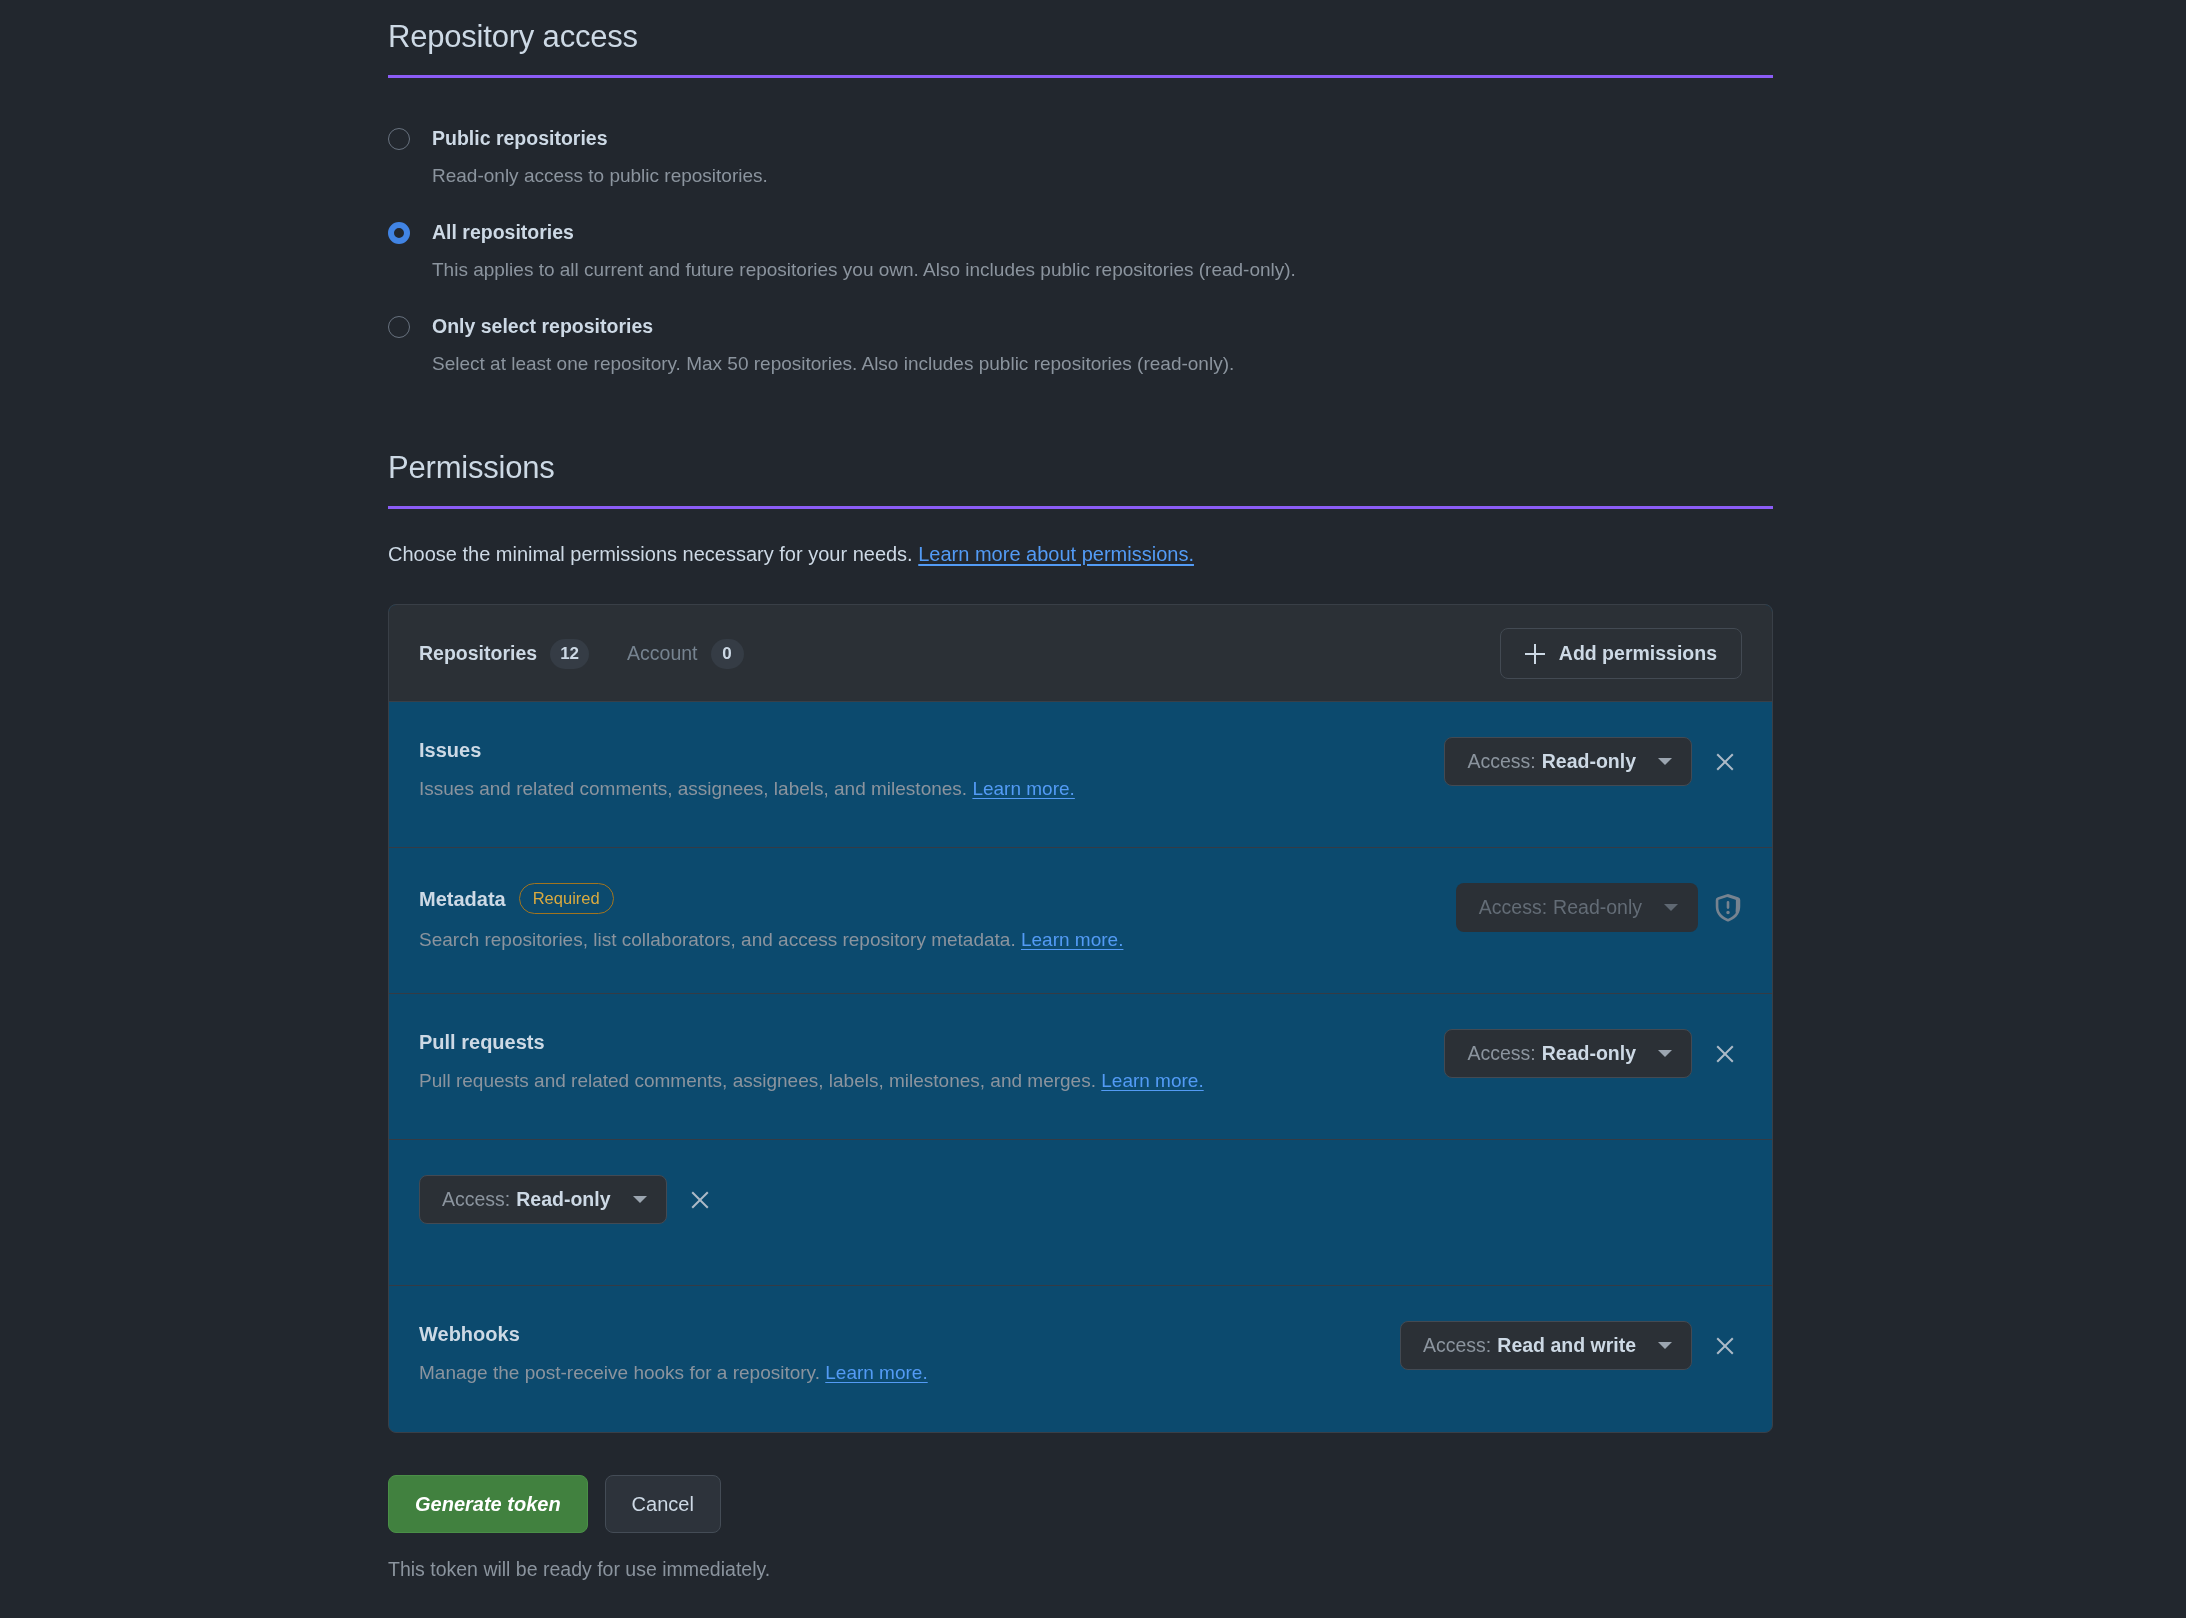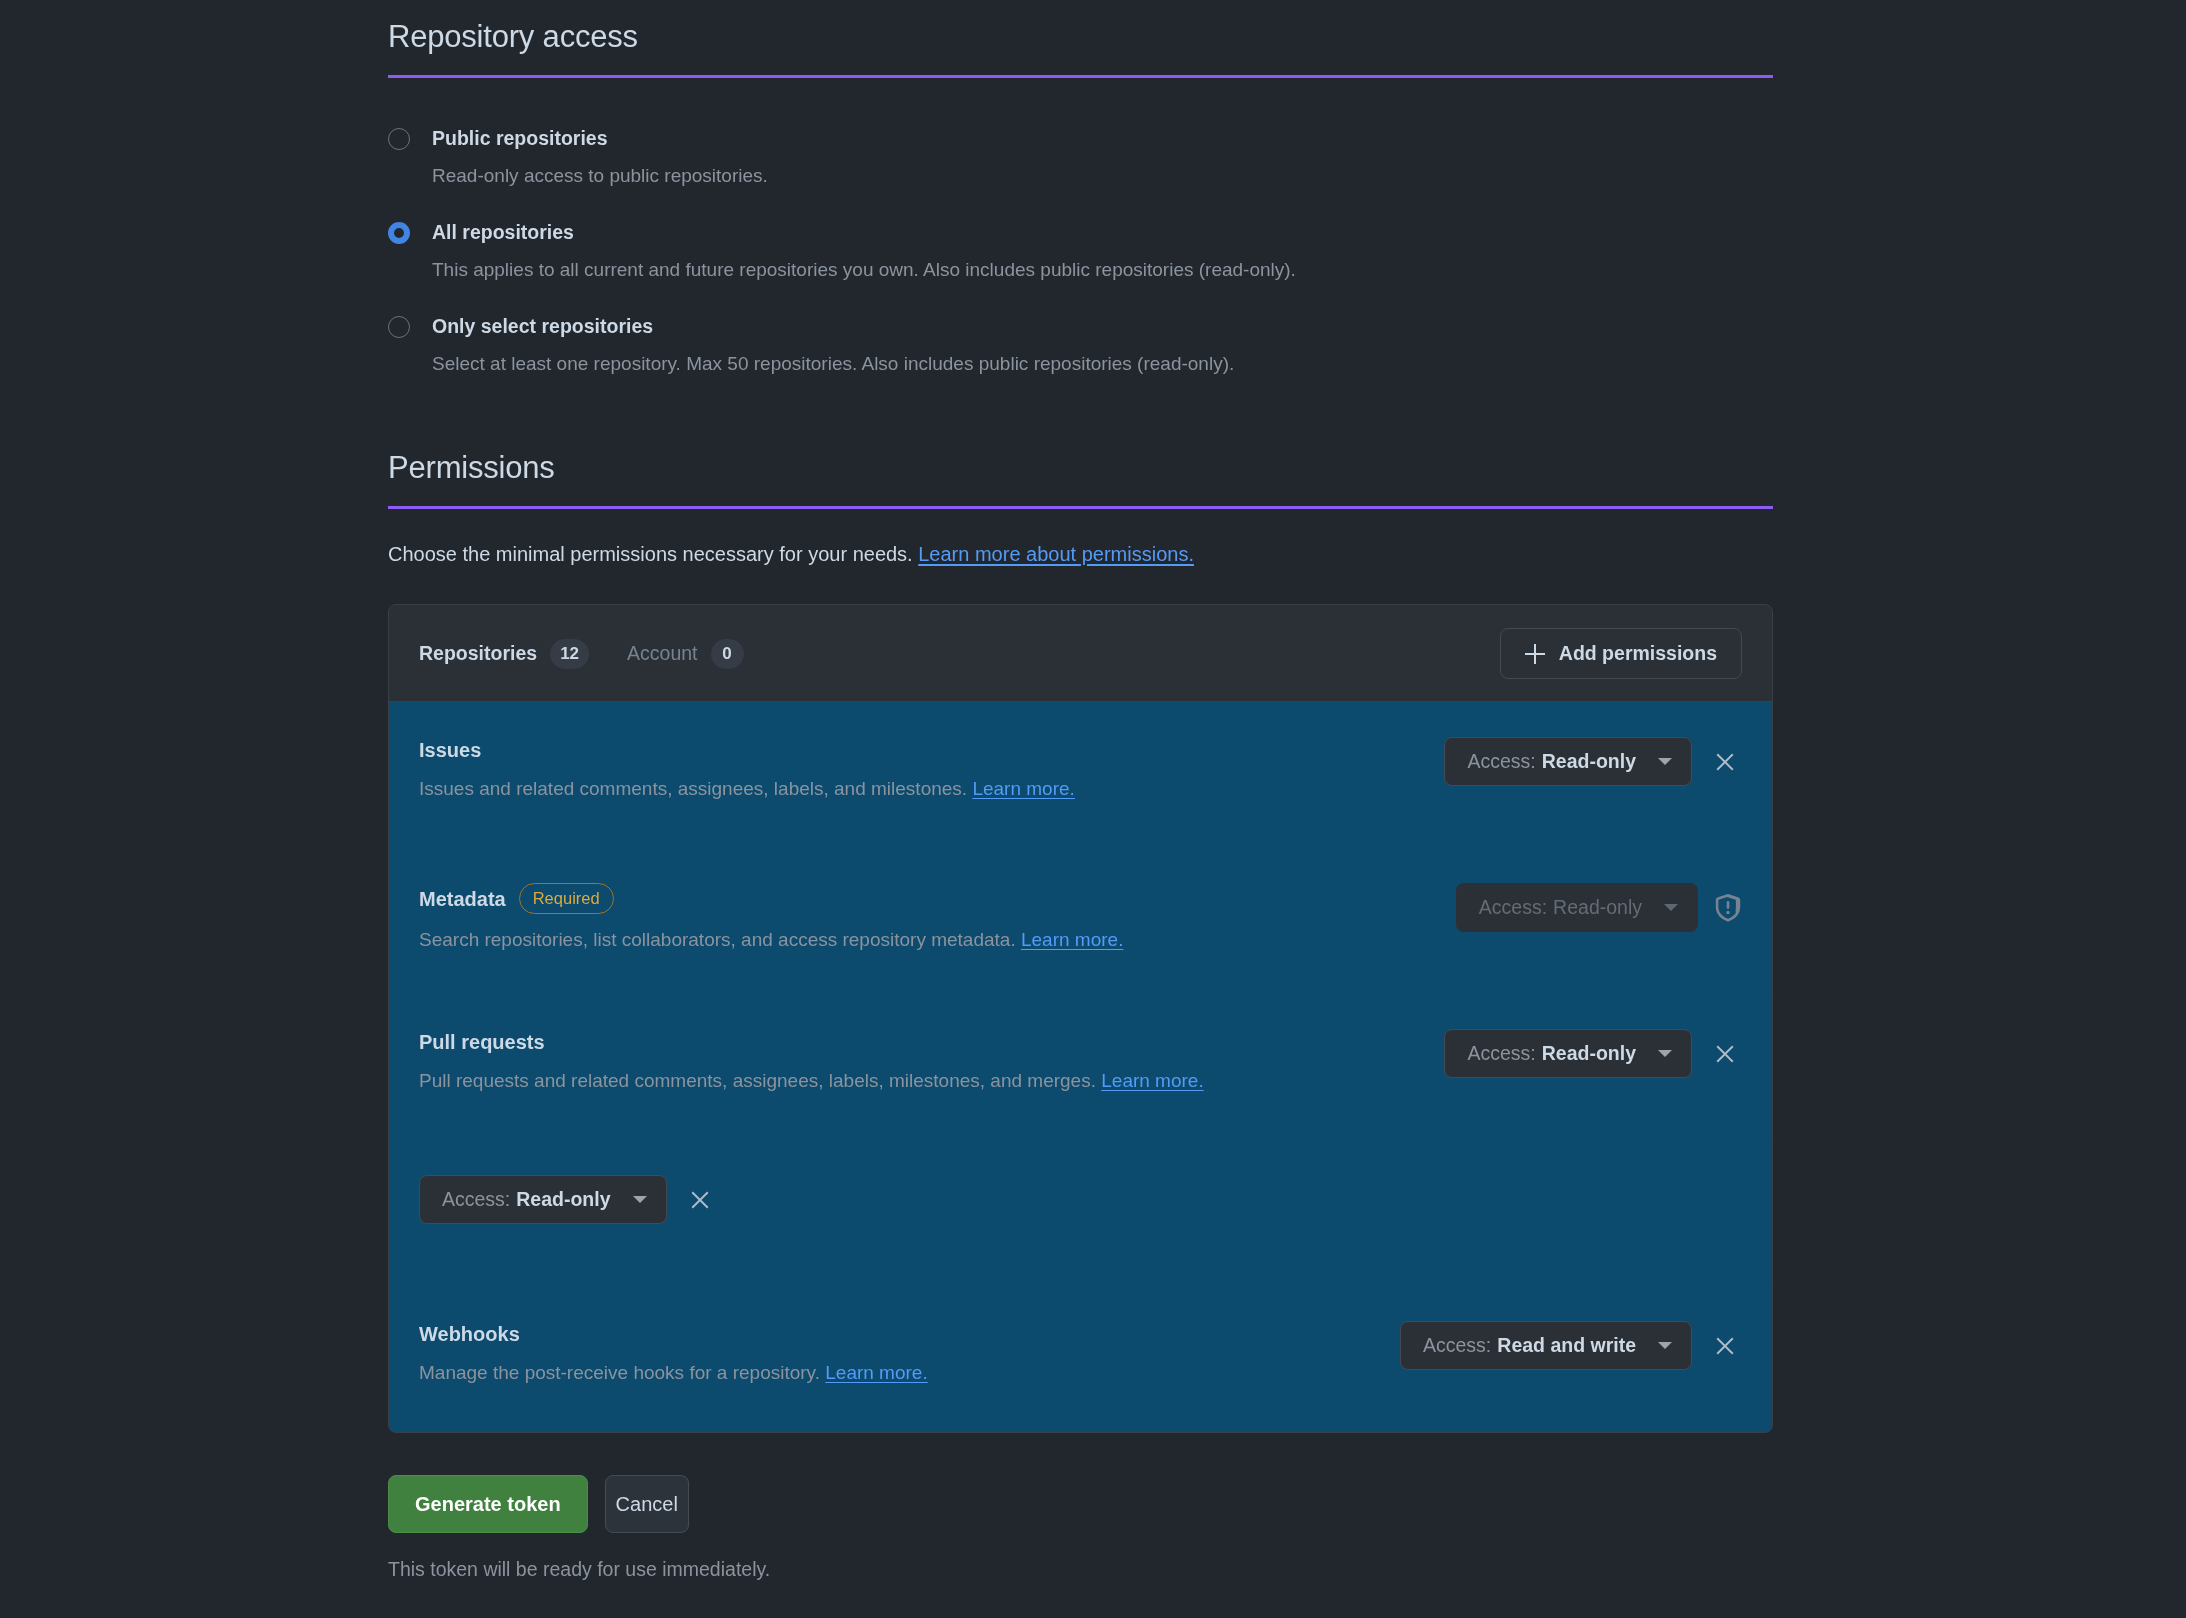--- a/index.html
+++ b/index.html
@@ -260,28 +260,29 @@
     background: #41813f;
     border: 1px solid #4a8f47;
     color: #ffffff;
     font-size: 20px;
     font-weight: 700;
     padding: 16px 26px;
     border-radius: 8px;
     cursor: pointer;
     font-family: "Liberation Sans", sans-serif;
     line-height: 1.2;
+    font-style: italic;
   }
   .btn-secondary {
     background: #2d333b;
     border: 1px solid #444c56;
     color: #cdd9e5;
     font-size: 20px;
     font-weight: 400;
-    padding: 16px 10px;
+    padding: 16px 26px;
     border-radius: 8px;
     cursor: pointer;
     font-family: "Liberation Sans", sans-serif;
     line-height: 1.2;
   }
   .footnote {
     color: #8b949e;
     font-size: 19.5px;
     margin-top: 25px;
   }

